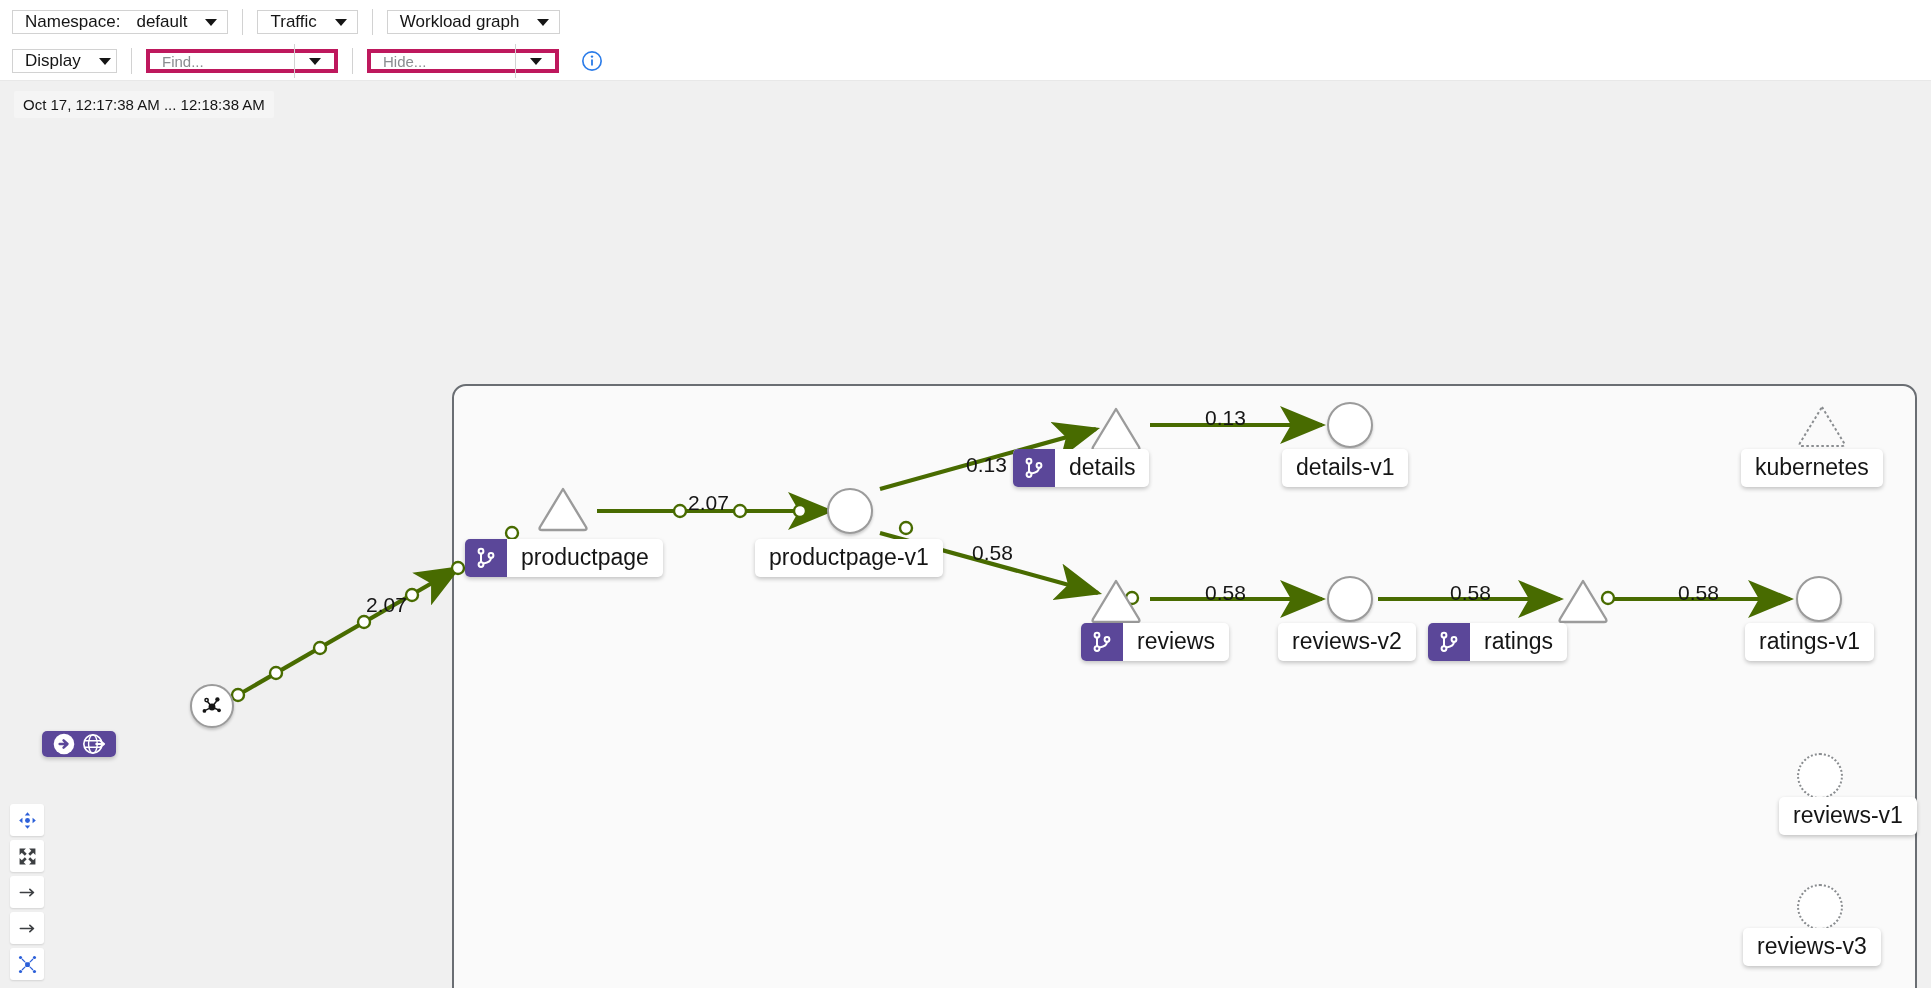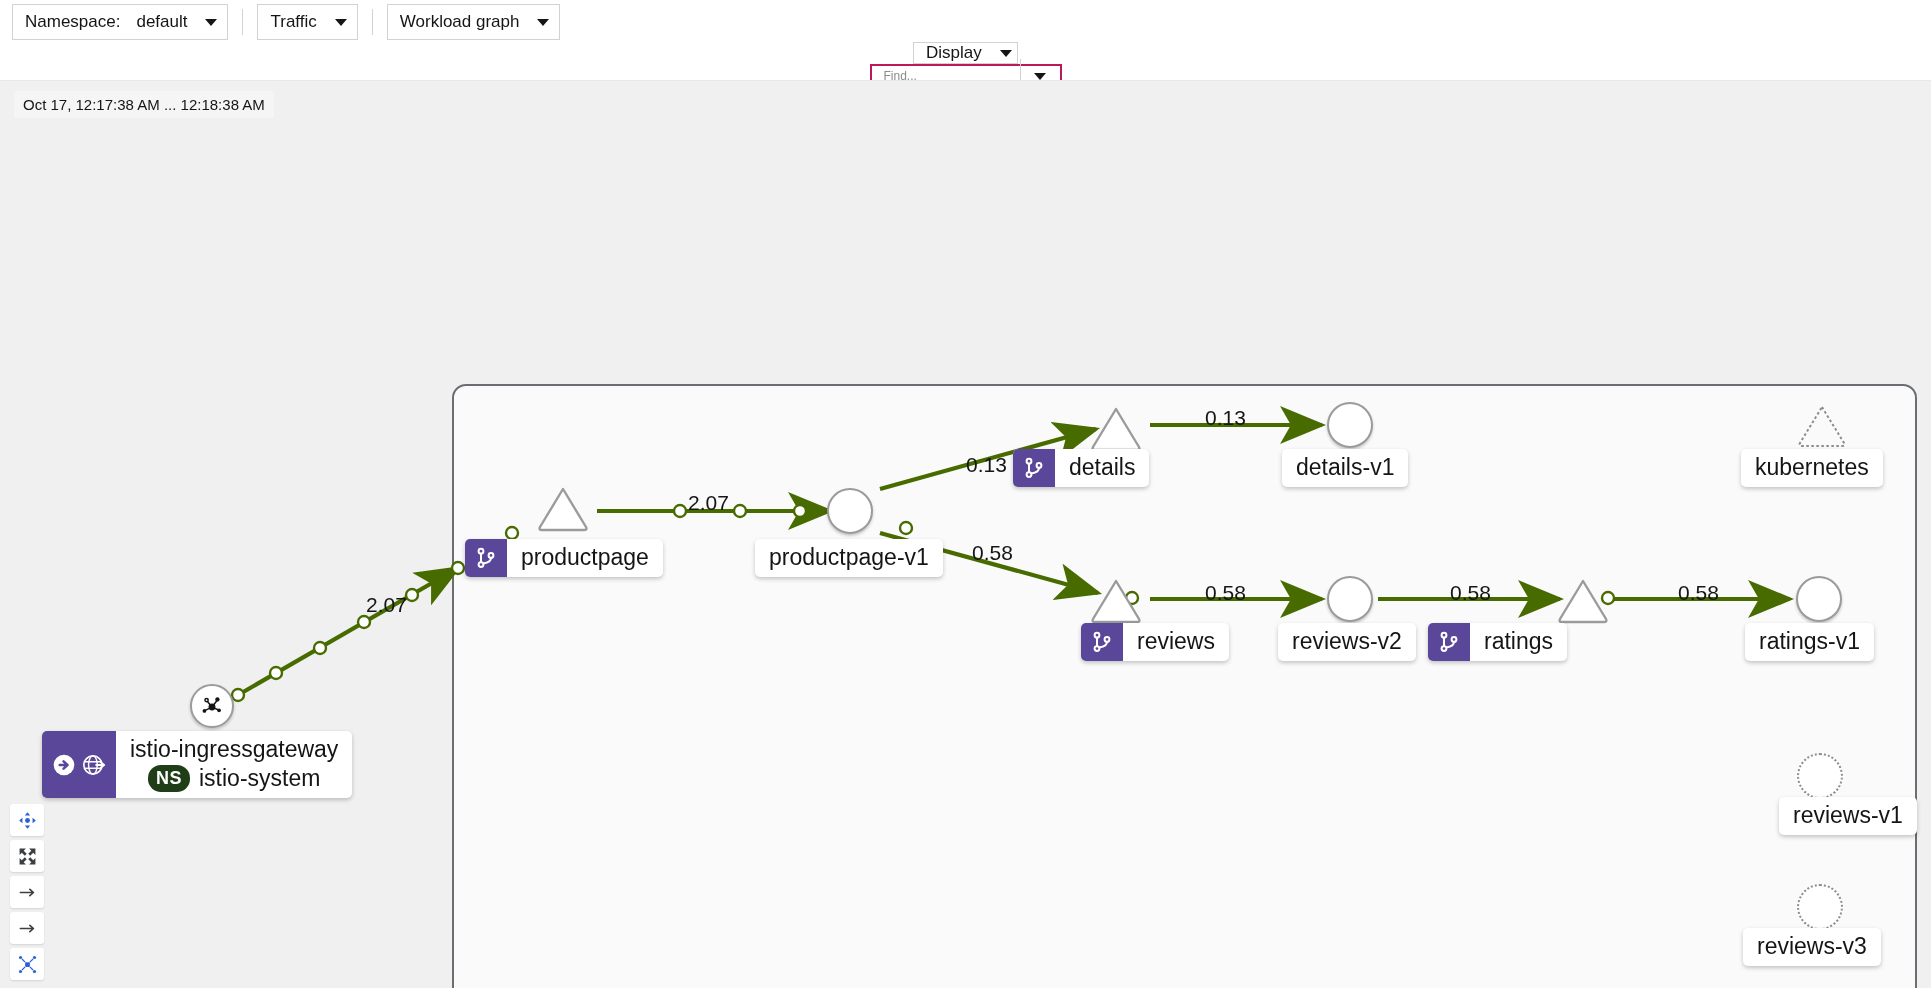--- a/index.html
+++ b/index.html
@@ -13,26 +13,26 @@
 
   
   .toolbar {
     display: flex; align-items: center;
     height: 40px;
     padding: 0 12px;
     background: #ffffff;
     gap: 0px;
   }
   .toolbar.row1 { padding-top: 4px; }
-  .toolbar.row2 { padding-top: 2px; flex-direction: column; }
+  .toolbar.row2 { padding-top: 2px; }
 
   .select-box {
     display: flex; align-items: center;
     justify-content: space-between;
-    height: 36px;
+    height: 24px;
     border: 1px solid #d2d2d2;
     background: #fff;
     padding: 0 10px 0 12px;
     font-size: 17px;
     color: #151515;
     white-space: nowrap;
     cursor: pointer;
   }
   .select-box .caret {
     margin-left: 18px;
@@ -47,24 +47,24 @@
   .divider {
     width: 1px; height: 26px;
     background: #d2d2d2;
     margin: 0 14px;
   }
 
   .input-box {
     display: flex; align-items: center;
     justify-content: space-between;
     height: 24px;
-    border: 2px solid #be185d;
+    border: 4px solid #be185d;
     background: #fff;
     padding: 0 0 0 12px;
-    font-size: 12px;
+    font-size: 15px;
     cursor: text;
   }
   .input-box .ph { color: #8a8d90; }
   .input-box .btn-caret {
     width: 40px; height: 34px;
     display: flex; align-items: center; justify-content: center;
     border-left: 1px solid #d2d2d2;
   }
   .input-box .btn-caret i {
     width: 0; height: 0;
@@ -344,27 +344,20 @@
         <path d="M8 12 h7 M11.6 8.6 L15.2 12 L11.6 15.4" fill="none" stroke="#5b4799" stroke-width="2.3" stroke-linecap="round" stroke-linejoin="round"></path>
       </svg>
       <svg width="26" height="26" viewBox="0 0 24 24">
         <circle cx="11" cy="12" r="8.4" fill="none" stroke="#fff" stroke-width="1.5"></circle>
         <ellipse cx="11" cy="12" rx="4" ry="8.4" fill="none" stroke="#fff" stroke-width="1.3"></ellipse>
         <line x1="2.8" y1="9" x2="19.2" y2="9" stroke="#fff" stroke-width="1.3"></line>
         <line x1="2.8" y1="15" x2="19.2" y2="15" stroke="#fff" stroke-width="1.3"></line>
         <path d="M14 12 h7 M18.2 9.4 L21.4 12 L18.2 14.6" fill="none" stroke="#fff" stroke-width="1.7" stroke-linecap="round" stroke-linejoin="round"></path>
       </svg>
     </div>
-    <div class="txt">
-      <span>istio-ingressgateway</span>
-      <span class="ingress-row2">
-        <span class="ns-pill small">NS</span>
-        <span>istio-system</span>
-      </span>
-    </div>
   </div>
 
   <div class="node" style="left:537px; top:405px;">
     <svg class="shape-tri" viewBox="0 0 52 46">
       <path d="M26 3 L49 41 Q50.5 44 47 44 L5 44 Q1.5 44 3 41 Z" fill="#fff" stroke="#9b9b9b" stroke-width="2.4" stroke-linejoin="round"></path>
     </svg>
   </div>
   <div class="node-label" style="left:465px; top:458px;">
     <div class="badge-box">
       <svg width="24" height="26" viewBox="0 0 24 24">

